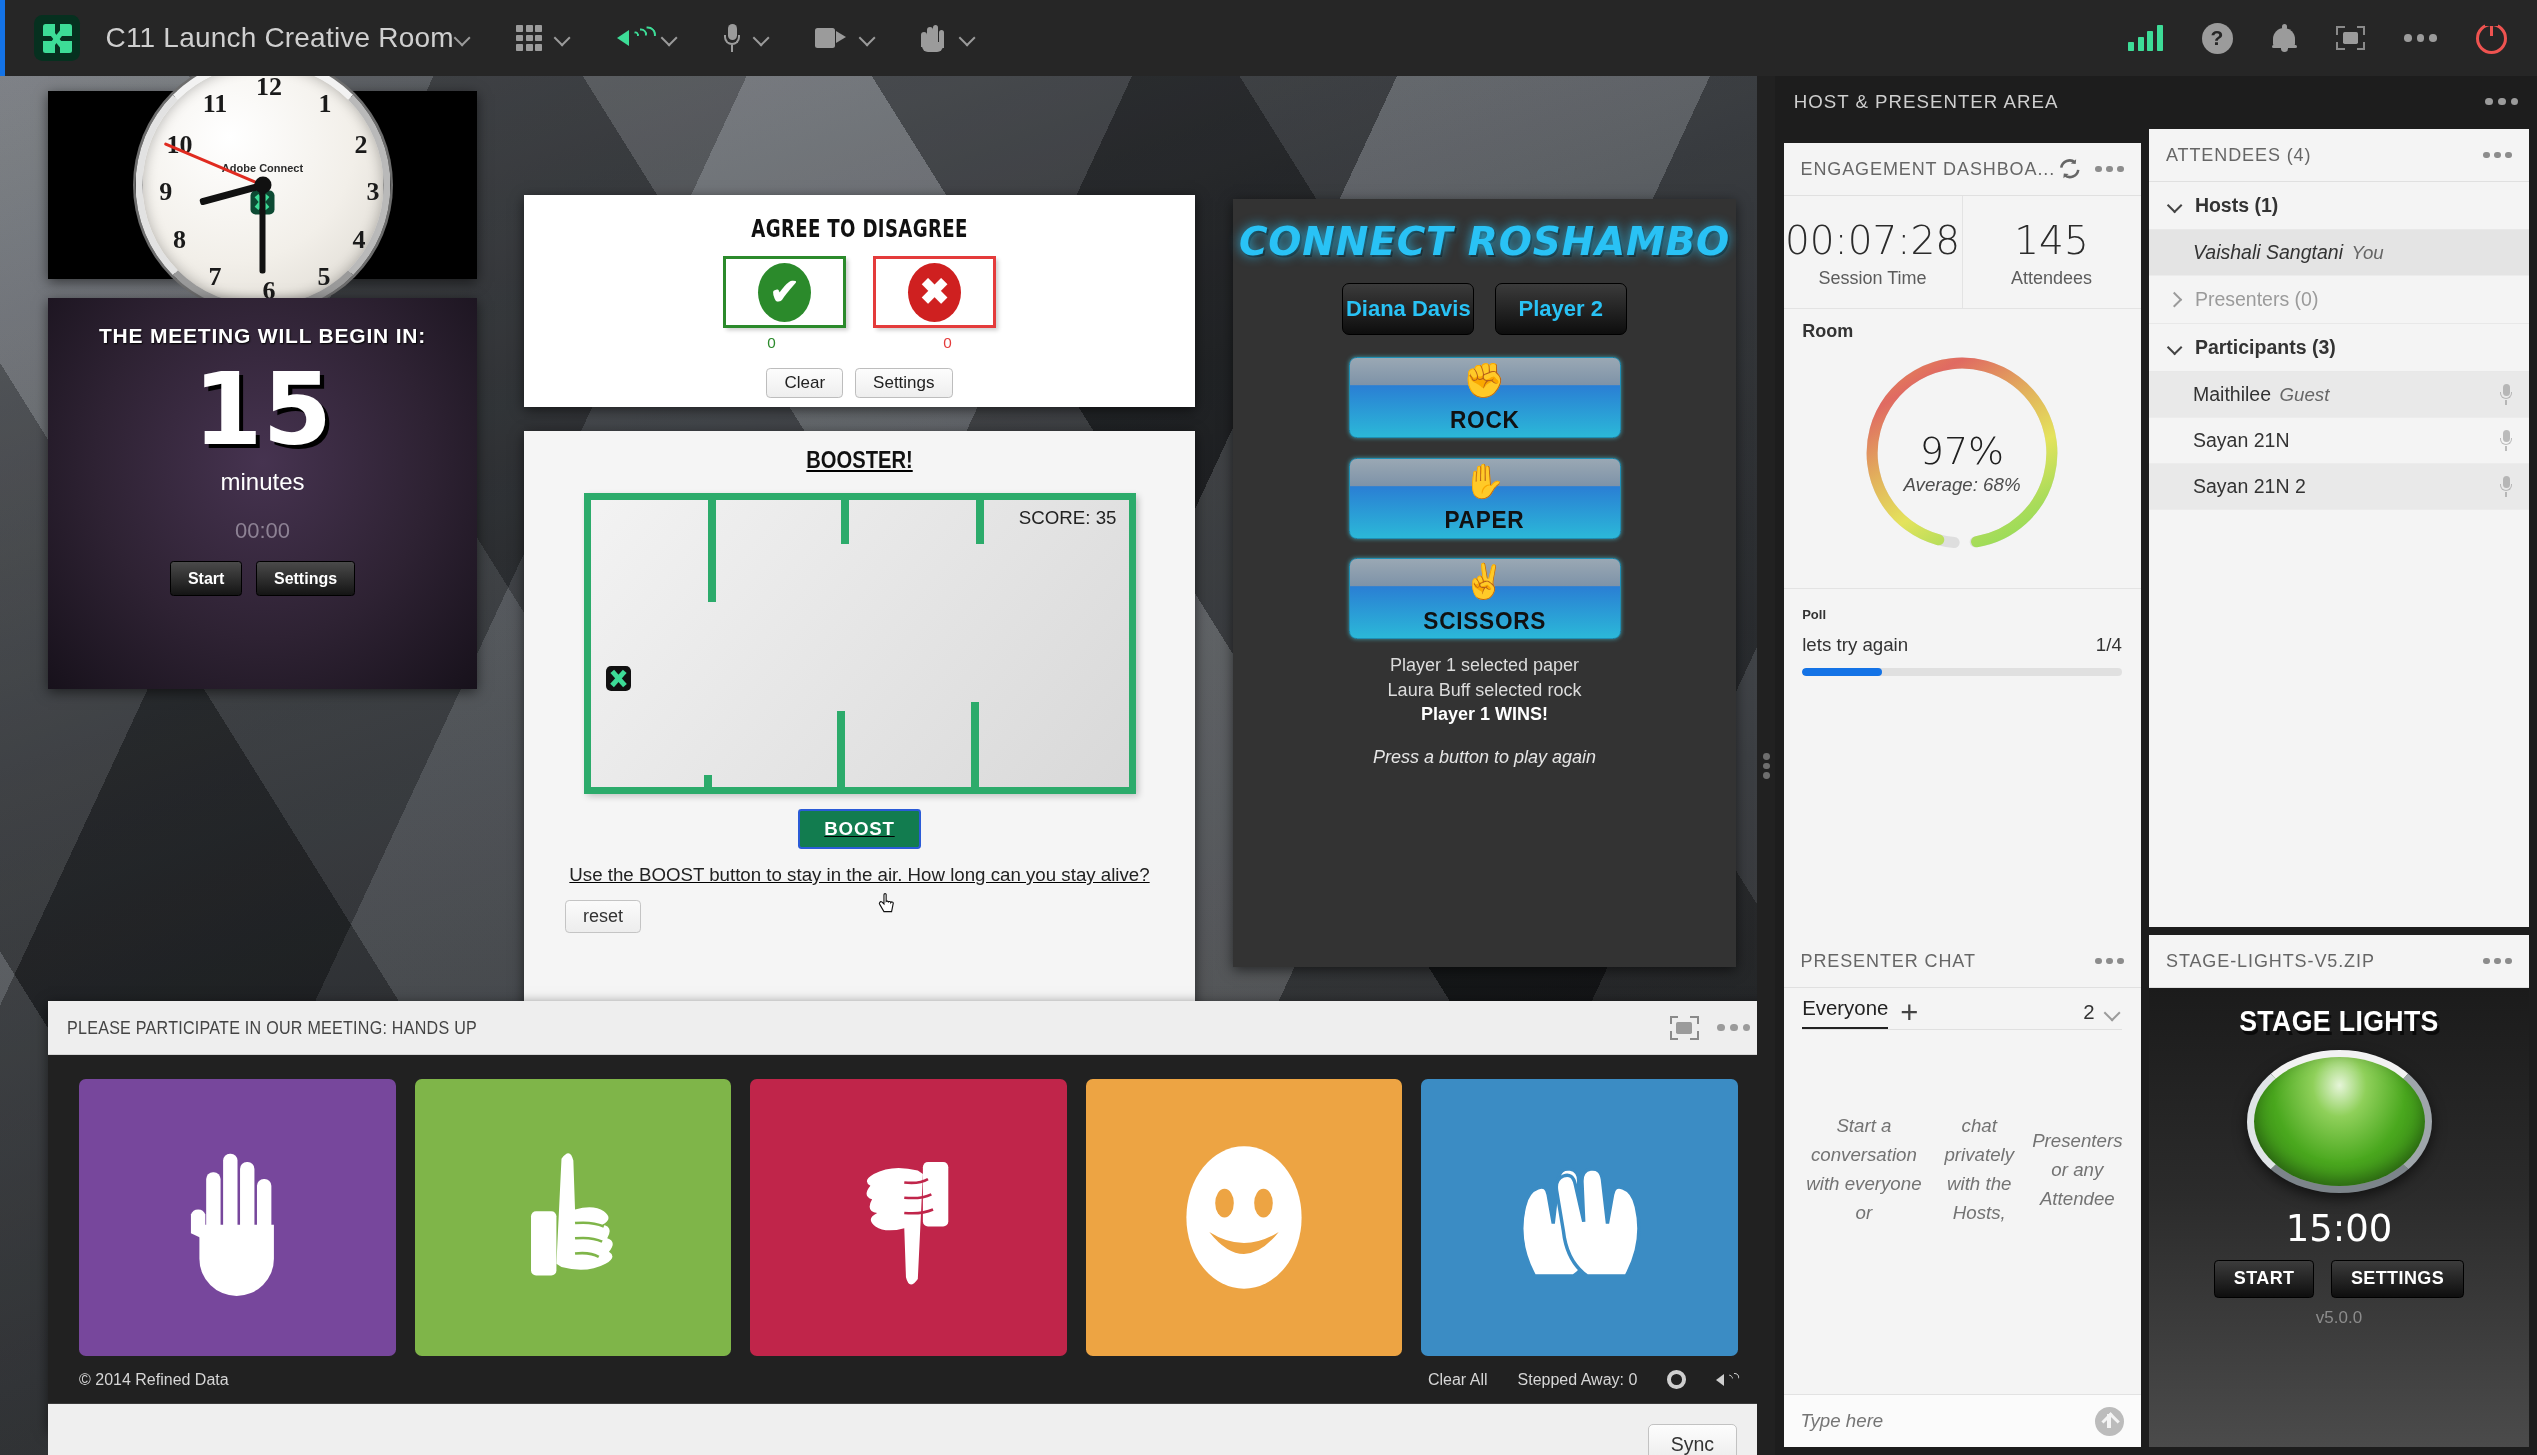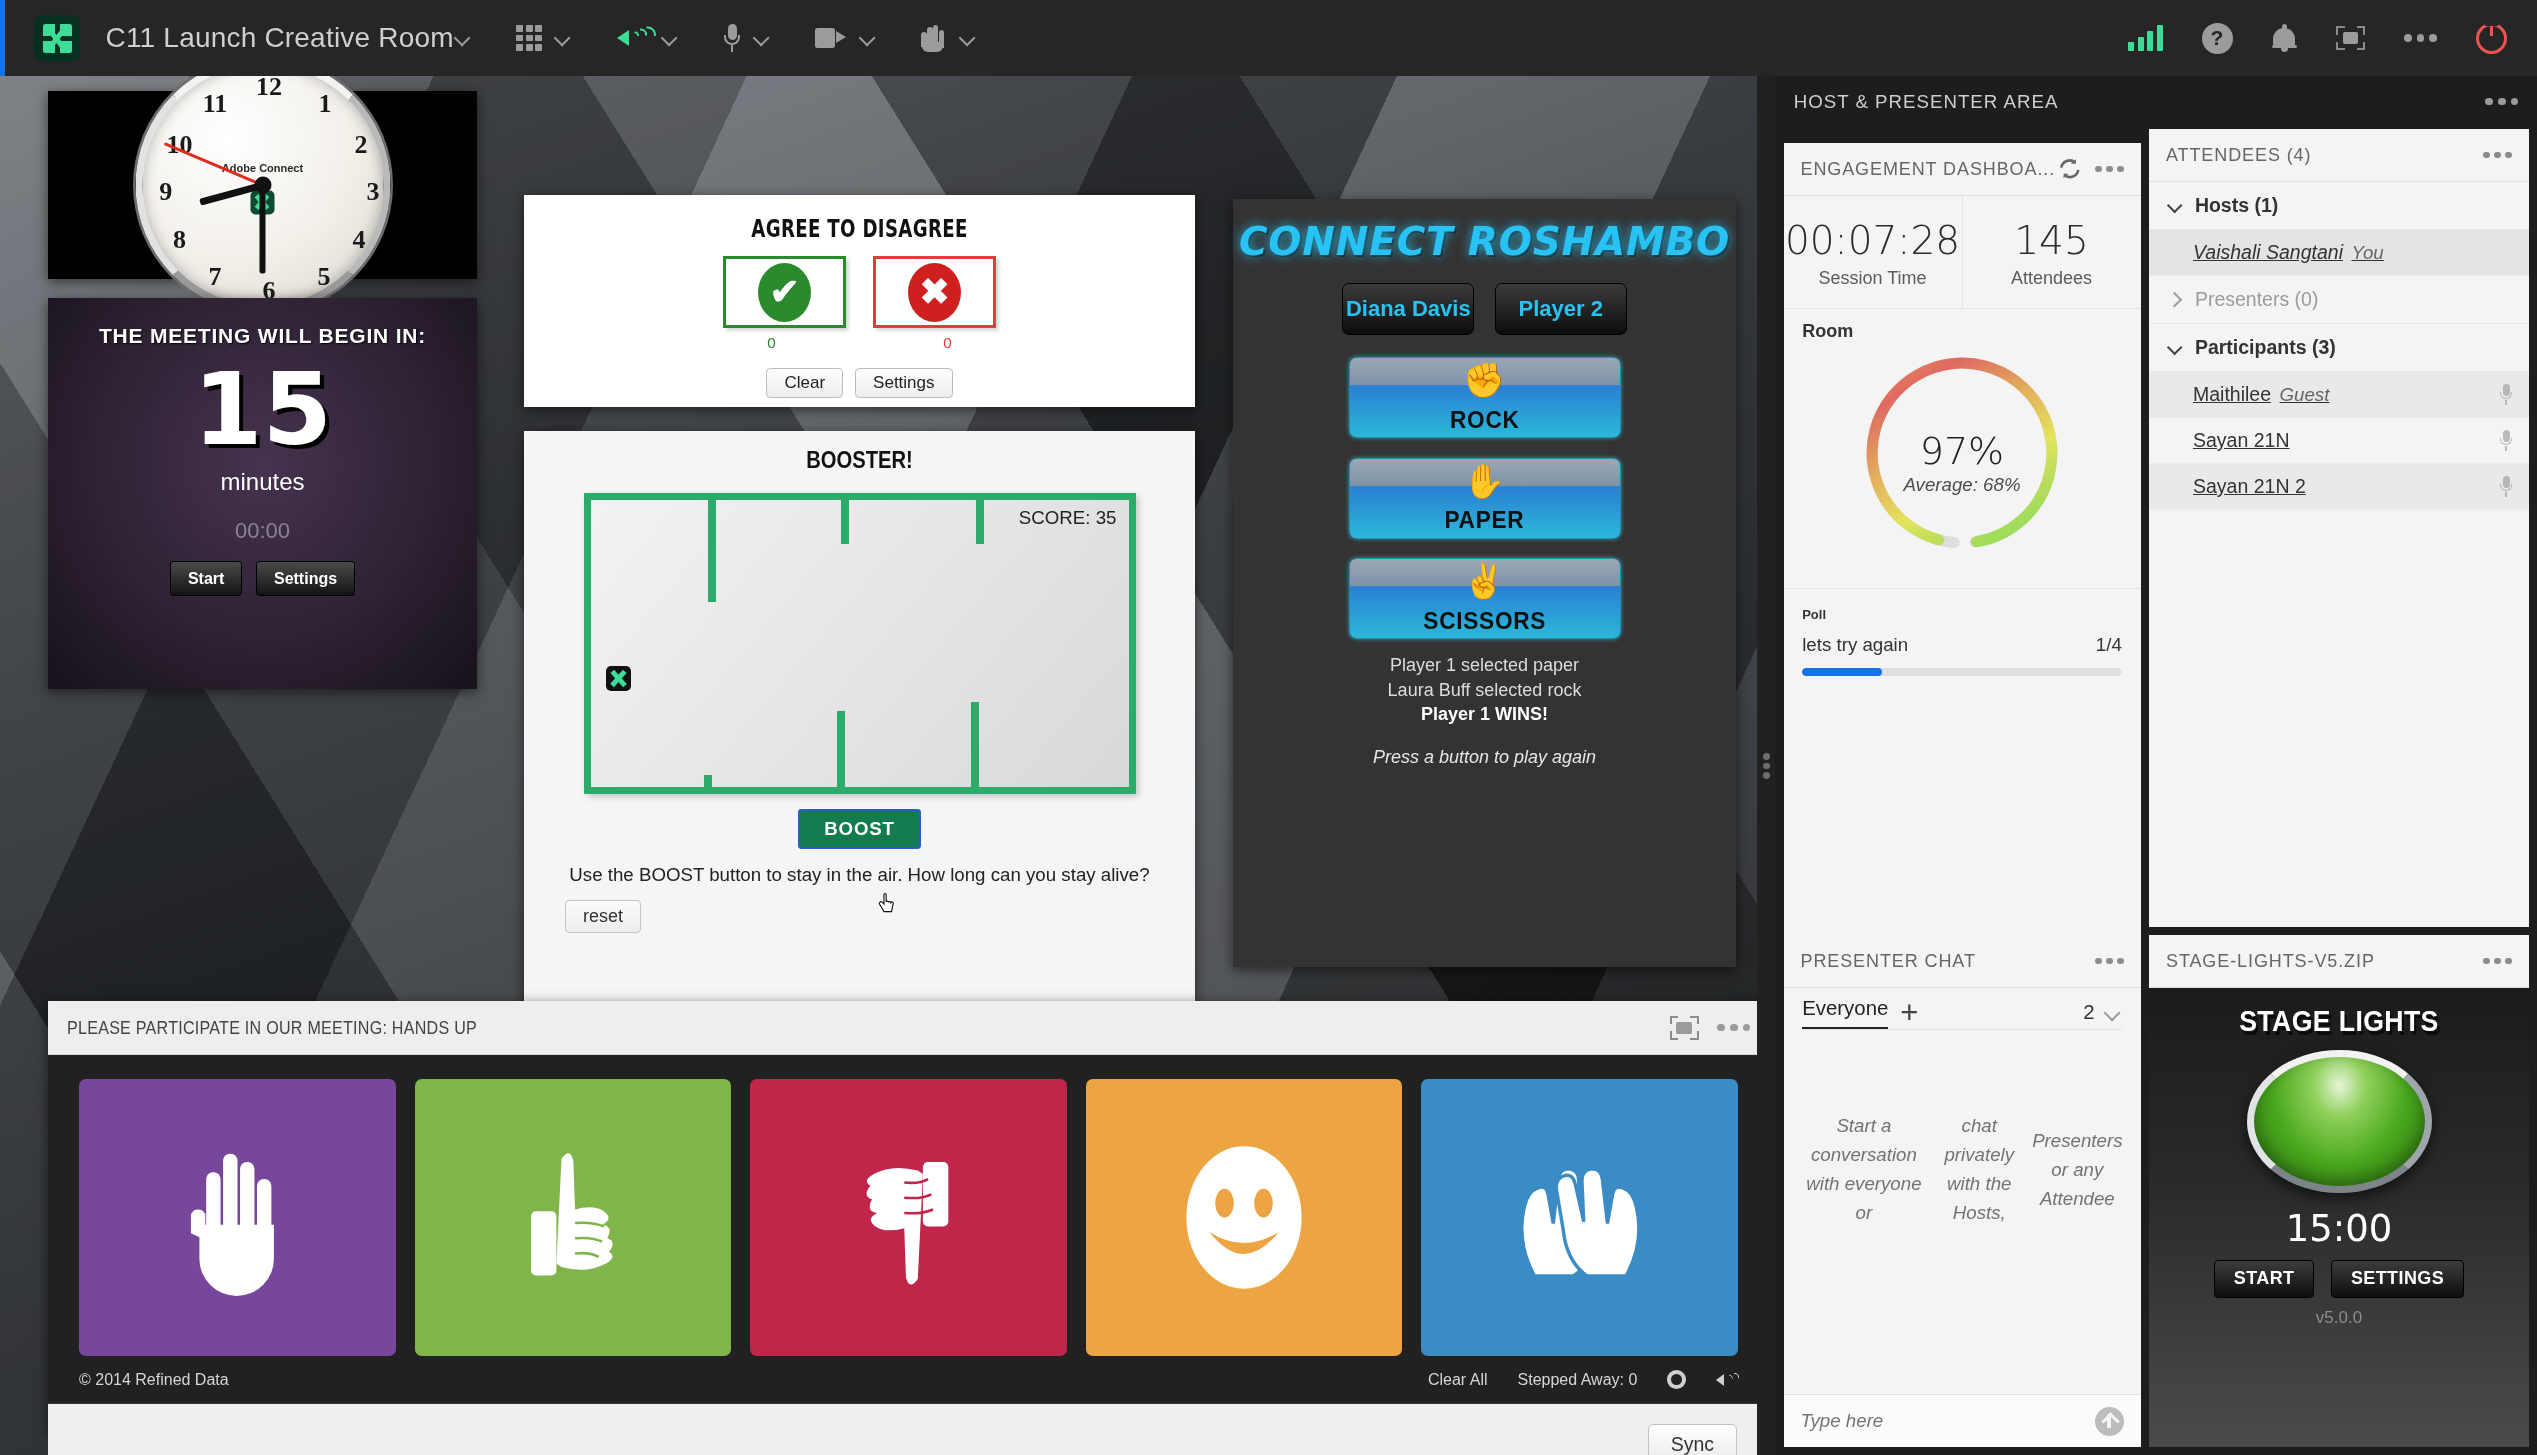--- a/index.html
+++ b/index.html
@@ -142,21 +142,21 @@
      justify-content:center; color:#fff; font-size:36px; font-weight:bold; }
   .vcircle.g{ background:#2b8a2b; } .vcircle.r{ background:#cf2020; }
   .vote-counts{ display:flex; justify-content:center; gap:53px; margin-top:6px; font-size:15.3px; }
   .vote-counts .g{ color:#2b8a2b; width:123px; text-align:center; }
   .vote-counts .r{ color:#e43b3b; width:123px; text-align:center; }
   #pod-agree .acts{ display:flex; gap:12px; justify-content:center; margin-top:15.3px; }
   #pod-agree .acts button{ background:linear-gradient(#fdfdfd,#eeeeee); border:0.8px solid #bdbdbd;
      border-radius:4.2px; font-size:17px; color:#222; padding:4.2px 17px; cursor:pointer; }
 
   
-  #pod-boost{ left:524px; top:355px; width:671px; height:617px; background:#f5f5f5; }
+  #pod-boost{ left:524px; top:355px; width:671px; height:617px; background:#f5f5f5;text-decoration:underline; }
   #pod-boost .t{ text-align:center; font-size:24.6px; font-weight:bold; margin-top:15.3px; color:#111;
      transform:scaleX(.82); }
   .arena{ position:relative; margin:18.7px auto 0; width:552px; height:301px; background:#e6e6e6;
      border:7.6px solid #2cab6b; box-shadow:3.4px 3.4px 6.8px rgba(0,0,0,.22);
      background-image:linear-gradient(130deg,rgba(255,255,255,.5),rgba(0,0,0,.06)); }
   .arena .wall{ position:absolute; background:#2cab6b; }
   .arena .score{ position:absolute; right:12px; top:7px; font-size:18.7px; color:#222; font-weight:500; }
   .arena .ship{ position:absolute; left:15.3px; top:166px; width:25.5px; height:25.5px; border-radius:5.1px;
      background:#111; }
   .arena .ship:before,.arena .ship:after{ content:""; position:absolute; left:10.2px; top:3.4px;
@@ -274,21 +274,21 @@
   #p-att{ left:374px; top:53px; width:380px; height:798px; }
   .grp{ display:flex; align-items:center; padding:12px 17px; font-size:19.5px; font-weight:bold;
      color:#333; border-bottom:0.8px solid #e8e8e8; cursor:pointer; }
   .grp.dim{ color:#9b9b9b; font-weight:normal; }
   .caret{ width:18.7px; margin-right:10.2px; position:relative; display:inline-block; height:18.7px; }
   .caret:before{ content:""; position:absolute; left:2.5px; top:4.2px; width:9.3px; height:9.3px;
      border-right:2.5px solid #444; border-bottom:2.5px solid #444; transform:rotate(45deg); }
   .caret.right:before{ transform:rotate(-45deg); left:3.4px; top:4.2px; }
   .caret.dim:before{ border-color:#9b9b9b; }
   .att{ display:flex; align-items:center; padding:11px 17px 11px 44px; font-size:19.5px; color:#333;
-     border-bottom:0.8px solid #ececec; cursor:pointer;text-decoration:underline; }
+     border-bottom:0.8px solid #ececec; cursor:pointer; }
   .att.sel{ background:#e4e4e4; }
   .att.alt{ background:#e9e9e9; }
   .att .it{ font-style:italic; }
   .att .role{ font-style:italic; color:#666; margin-left:8.5px; font-size:18.7px; }
   .att .sp{ flex:1; }
   .micsm{ width:12px; height:20.4px; position:relative; opacity:.55; }
   .micsm .c{ position:absolute; left:2.5px; top:0; width:7.6px; height:12px; background:#8d8d8d; border-radius:4.2px; }
   .micsm .a{ position:absolute; left:0; top:7.6px; width:12px; height:7.6px; border:1.7px solid #8d8d8d;
      border-top:none; border-radius:0 0 6.8px 6.8px; }
   .micsm .s{ position:absolute; left:5.1px; top:15.3px; width:1.7px; height:5.1px; background:#8d8d8d; }

